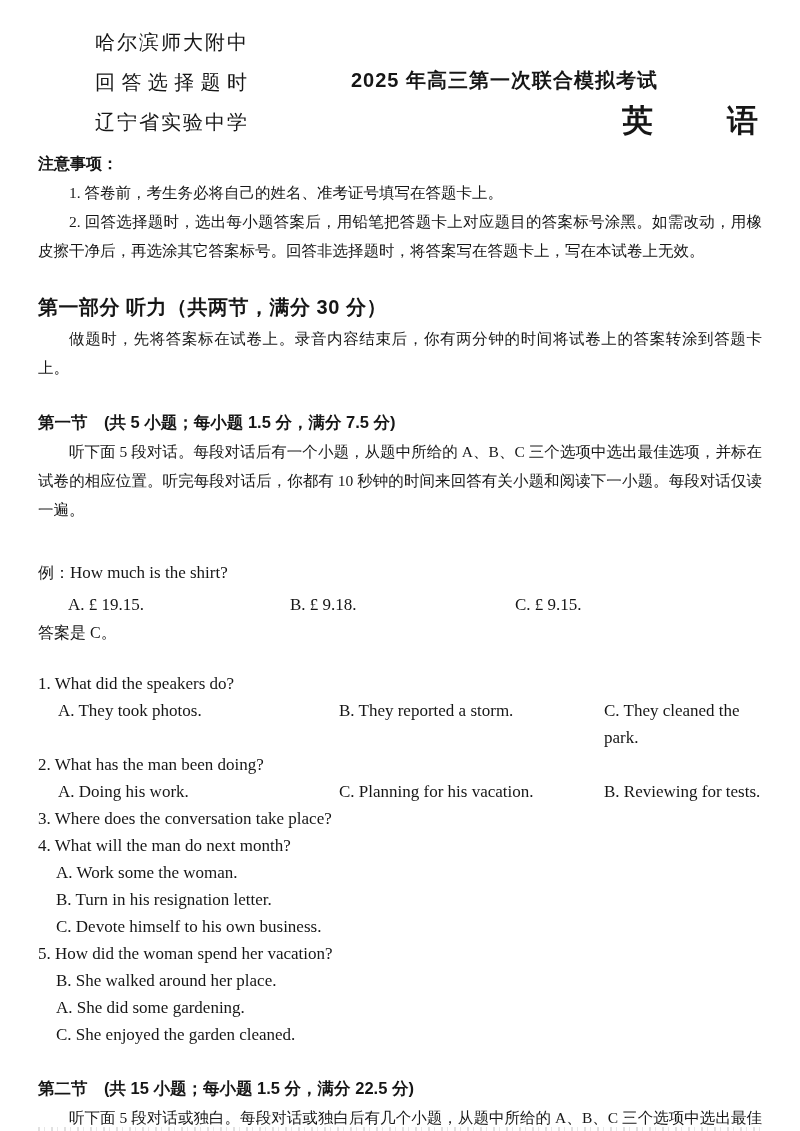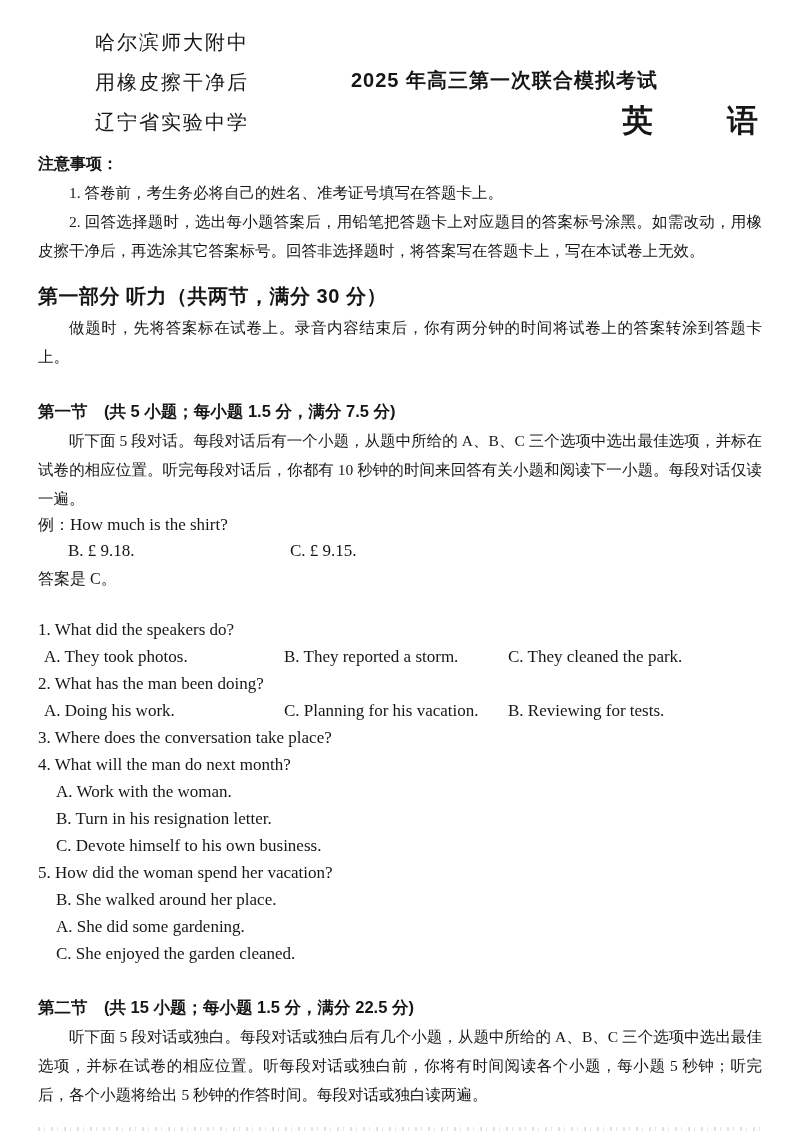--- a/index.html
+++ b/index.html
@@ -53,21 +53,21 @@
   }
   .notice-item {
     font-size: 15.5px;
     line-height: 29px;
     text-indent: 2em;
     text-align: justify;
   }
 
   
   .part-heading {
-    margin-top: 14px;
+    margin-top: 25px;
     font-size: 20px;
     font-weight: 700;
     line-height: 34px;
     letter-spacing: 0.5px;
   }
   .section-heading {
     margin-top: 25px;
     font-size: 16.5px;
     font-weight: 700;
     line-height: 30px;
@@ -75,40 +75,41 @@
 
   .para {
     font-size: 15.5px;
     line-height: 29px;
     text-indent: 2em;
     text-align: justify;
   }
   .intro { }
 
   
-  .example-line { font-size: 16px; line-height: 24px; }
+  .example-line { font-size: 16px; line-height: 36px; margin-top: 31px; }
   .example-line .en { font-size: 17px; }
   .opt-row {
     display: grid;
     grid-template-columns: 222px 225px auto;
     margin-left: 30px;
     font-size: 17px;
     line-height: 28px;
   }
   .answer-line { font-size: 16px; line-height: 28px; }
 
   
   .questions { margin-top: 23px; }
   .q-line { font-size: 17px; line-height: 27px; }
   .q-opt-row {
     display: grid;
     grid-template-columns: 240px 224px auto;
-    margin-left: 6px;
+    margin-left: 20px;
     font-size: 17px;
     line-height: 27px;
+    gap: 41px;
   }
   .q-opt-line { margin-left: 18px; font-size: 17px; line-height: 27px; }
 
   .section2-block { margin-top: 24px; }
 
   
   .bottom-cutoff {
     position: absolute;
     left: 38px;
     right: 38px;
@@ -123,21 +124,21 @@
   }
 </style>
 </head>
 <body>
 
 <div class="page">
 
   <div class="header">
     <div class="schools">
       <div class="school">哈尔滨师大附中</div>
-      <div class="school">用橡皮擦干净后</div>
+      <div class="school">回答选择题时</div>
       <div class="school">辽宁省实验中学</div>
     </div>
     <div class="header-right">
       <div class="exam-title zh-sans">2025 年高三第一次联合模拟考试</div>
       <div class="subject zh-sans">英　　语</div>
     </div>
   </div>
 
   <div>
     <div class="notice-heading zh-sans">注意事项：</div>
@@ -147,20 +148,21 @@
 
   <div class="part-heading zh-sans">第一部分  听力（共两节，满分 30 分）</div>
   <div class="para intro">做题时，先将答案标在试卷上。录音内容结束后，你有两分钟的时间将试卷上的答案转涂到答题卡上。</div>
 
   <div class="section-heading zh-sans">第一节　(共 5 小题；每小题 1.5 分，满分 7.5 分)</div>
   <div class="para">听下面 5 段对话。每段对话后有一个小题，从题中所给的 A、B、C 三个选项中选出最佳选项，并标在试卷的相应位置。听完每段对话后，你都有 10 秒钟的时间来回答有关小题和阅读下一小题。每段对话仅读一遍。</div>
 
   <div>
     <div class="example-line"><span>例：</span><span class="en">How much is the shirt?</span></div>
     <div class="opt-row">
+      <span>A. £ 19.15.</span>
       <span>B. £ 9.18.</span>
       <span>C. £ 9.15.</span>
     </div>
     <div class="answer-line">答案是 C。</div>
   </div>
 
   <div class="questions">
 
     <div class="q-line">1. What did the speakers do?</div>
     <div class="q-opt-row">
@@ -172,21 +174,21 @@
     <div class="q-line">2. What has the man been doing?</div>
     <div class="q-opt-row">
       <span>A. Doing his work.</span>
       <span>C. Planning for his vacation.</span>
       <span>B. Reviewing for tests.</span>
     </div>
 
     <div class="q-line">3. Where does the conversation take place?</div>
 
     <div class="q-line">4. What will the man do next month?</div>
-    <div class="q-opt-line">A. Work with the woman.</div>
+    <div class="q-opt-line">A. Work some the woman.</div>
     <div class="q-opt-line">B. Turn in his resignation letter.</div>
     <div class="q-opt-line">C. Devote himself to his own business.</div>
 
     <div class="q-line">5. How did the woman spend her vacation?</div>
     <div class="q-opt-line">B. She walked around her place.</div>
     <div class="q-opt-line">A. She did some gardening.</div>
     <div class="q-opt-line">C. She enjoyed the garden cleaned.</div>
 
   </div>
 

